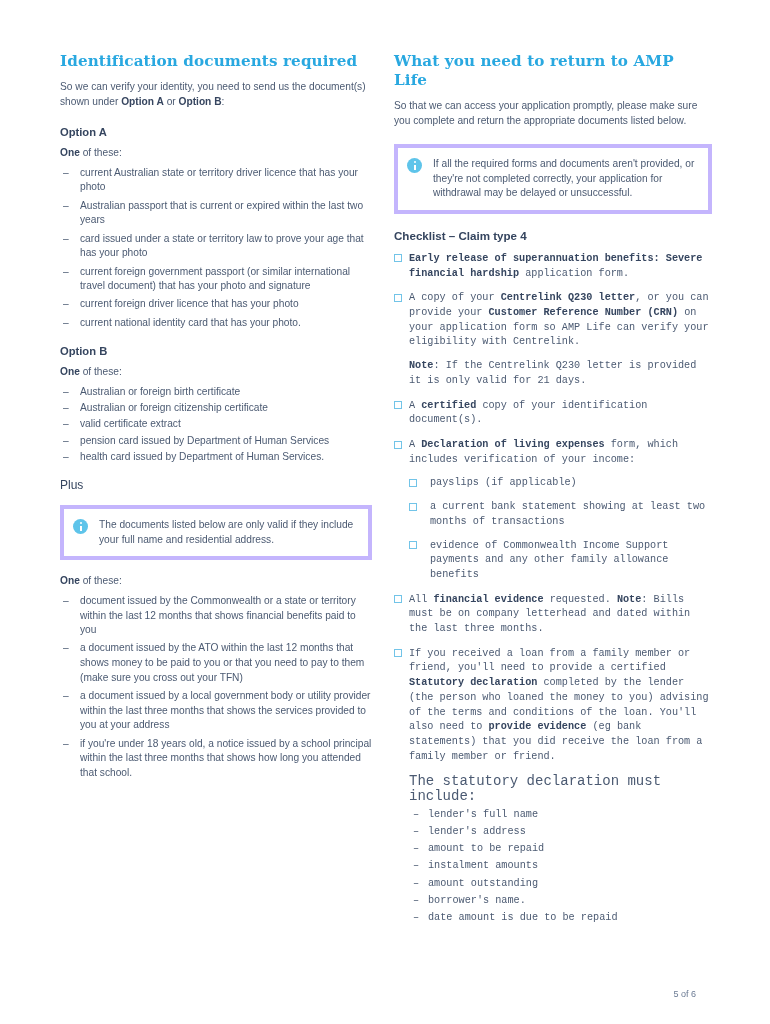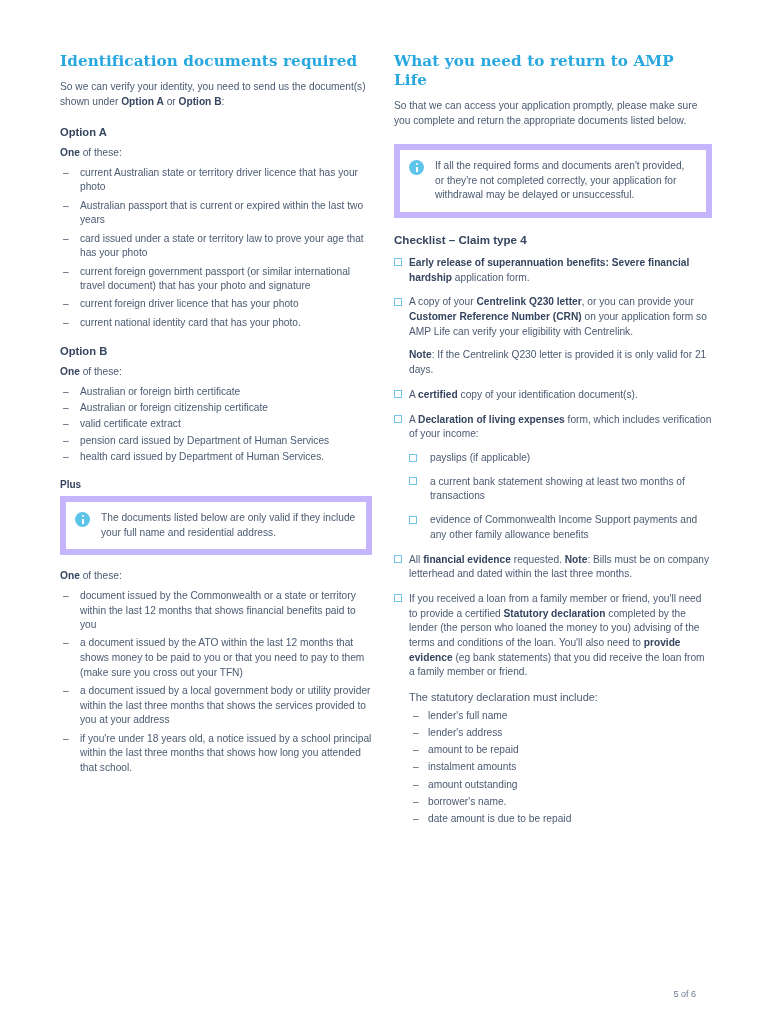--- a/index.html
+++ b/index.html
@@ -66,25 +66,25 @@
     margin: 0 0 6px 0;
   }
   .one-of {
     font-size: 10.2px;
     line-height: 14.6px;
     margin: 0 0 5px 0;
     color: #4b5a72;
   }
   .one-of b { font-weight: bold; color: #35455f; }
   .plus-label {
-    font-size: 10px;
+    font-size: 12px;
     line-height: 14.6px;
-    font-weight: bold;
+    font-weight: normal;
     color: #35455f;
-    margin: 11px 0 3px 0;
+    margin: 11px 0 12px 0;
   }
 
   ul.dash-list {
     list-style: none;
     margin: 0 0 14px 0;
     padding: 0;
   }
   ul.dash-list li {
     position: relative;
     padding-left: 20px;
@@ -104,21 +104,21 @@
   ul.dash-list.sub {
     margin: 2px 0 0 0;
   }
   ul.dash-list.sub li {
     padding-left: 19px;
     margin-bottom: 2.5px;
   }
   ul.dash-list.sub li::before { left: 4px; }
 
   .infobox {
-    border: 6px solid #c4b5fd;
+    border: 4px solid #c4b5fd;
     background: #ffffff;
     box-sizing: border-box;
     display: flex;
     align-items: flex-start;
     padding: 9px 10px 9px 9px;
     margin: 0 0 14px 0;
   }
   .infobox .info-icon {
     flex: 0 0 auto;
     width: 15px;
@@ -167,20 +167,21 @@
     margin: 0;
     padding: 0;
   }
   ul.check-list > li {
     position: relative;
     padding-left: 15px;
     font-size: 10.2px;
     line-height: 14.7px;
     margin-bottom: 10px;
     color: #4b5a72;
+    font-family: Liberation Mono, monospace;
   }
   .cbox {
     position: absolute;
     left: 0;
     top: 2.5px;
     width: 8px;
     height: 8px;
     border: 1px solid #72c4e8;
     box-sizing: border-box;
     background: #ffffff;
@@ -201,21 +202,21 @@
   }
   ul.check-sub > li {
     position: relative;
     padding-left: 21px;
     font-size: 10.2px;
     line-height: 14.7px;
     margin-bottom: 9px;
     color: #4b5a72;
   }
   .statdecl-lead {
-    font-size: 11px;
+    font-size: 14px;
     line-height: 14.7px;
     margin: 10px 0 4px 0;
     color: #4b5a72;
   }
 
   .footer {
     position: absolute;
     right: 58px;
     bottom: 24px;
     font-size: 9px;

